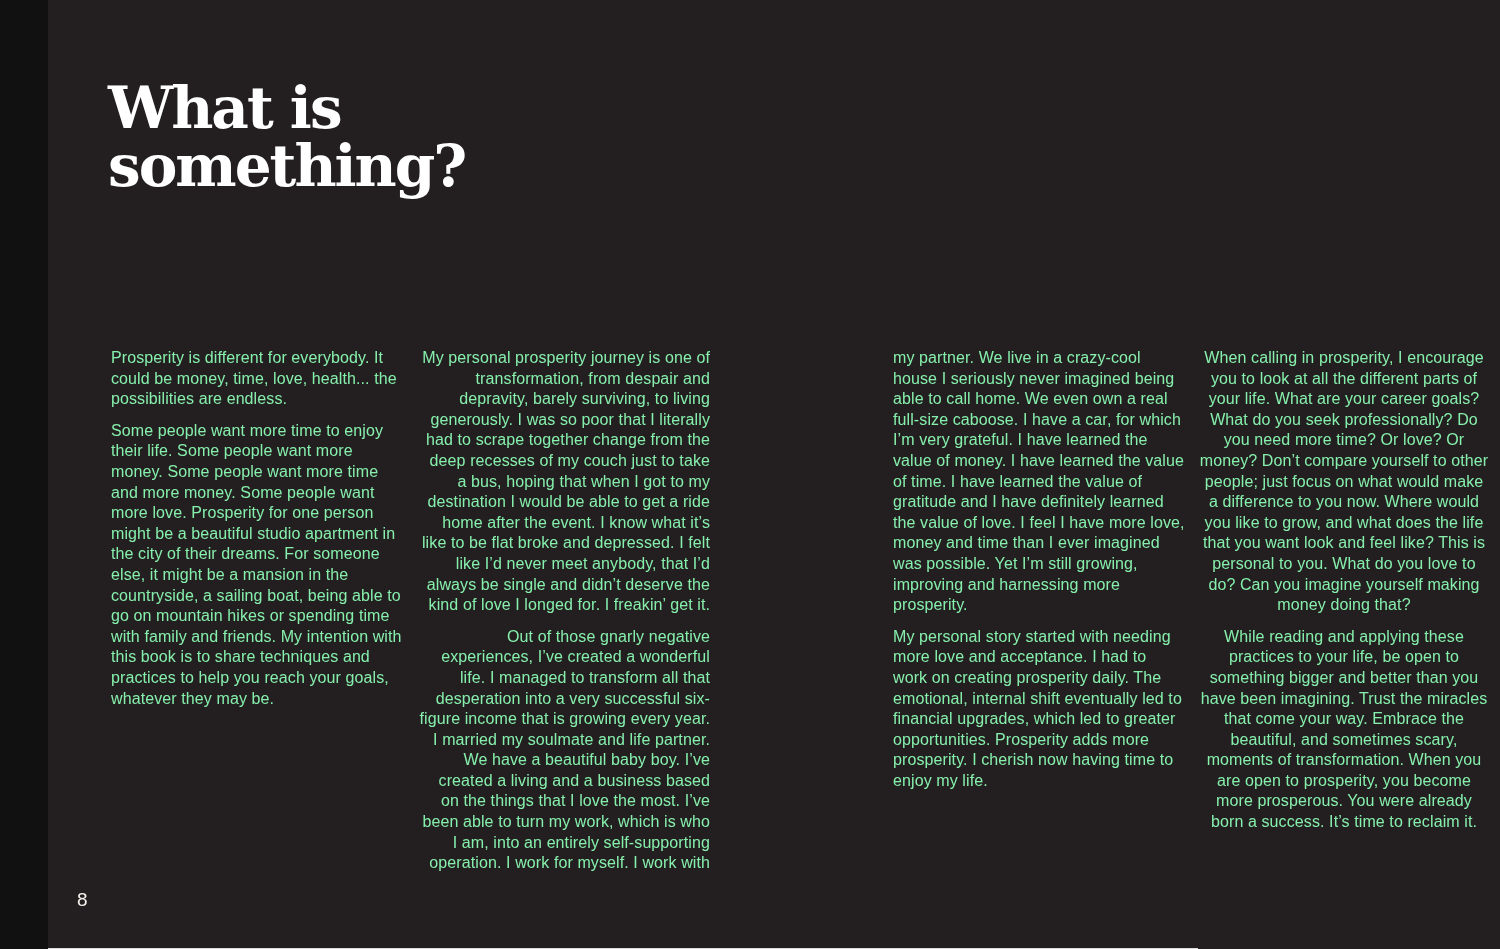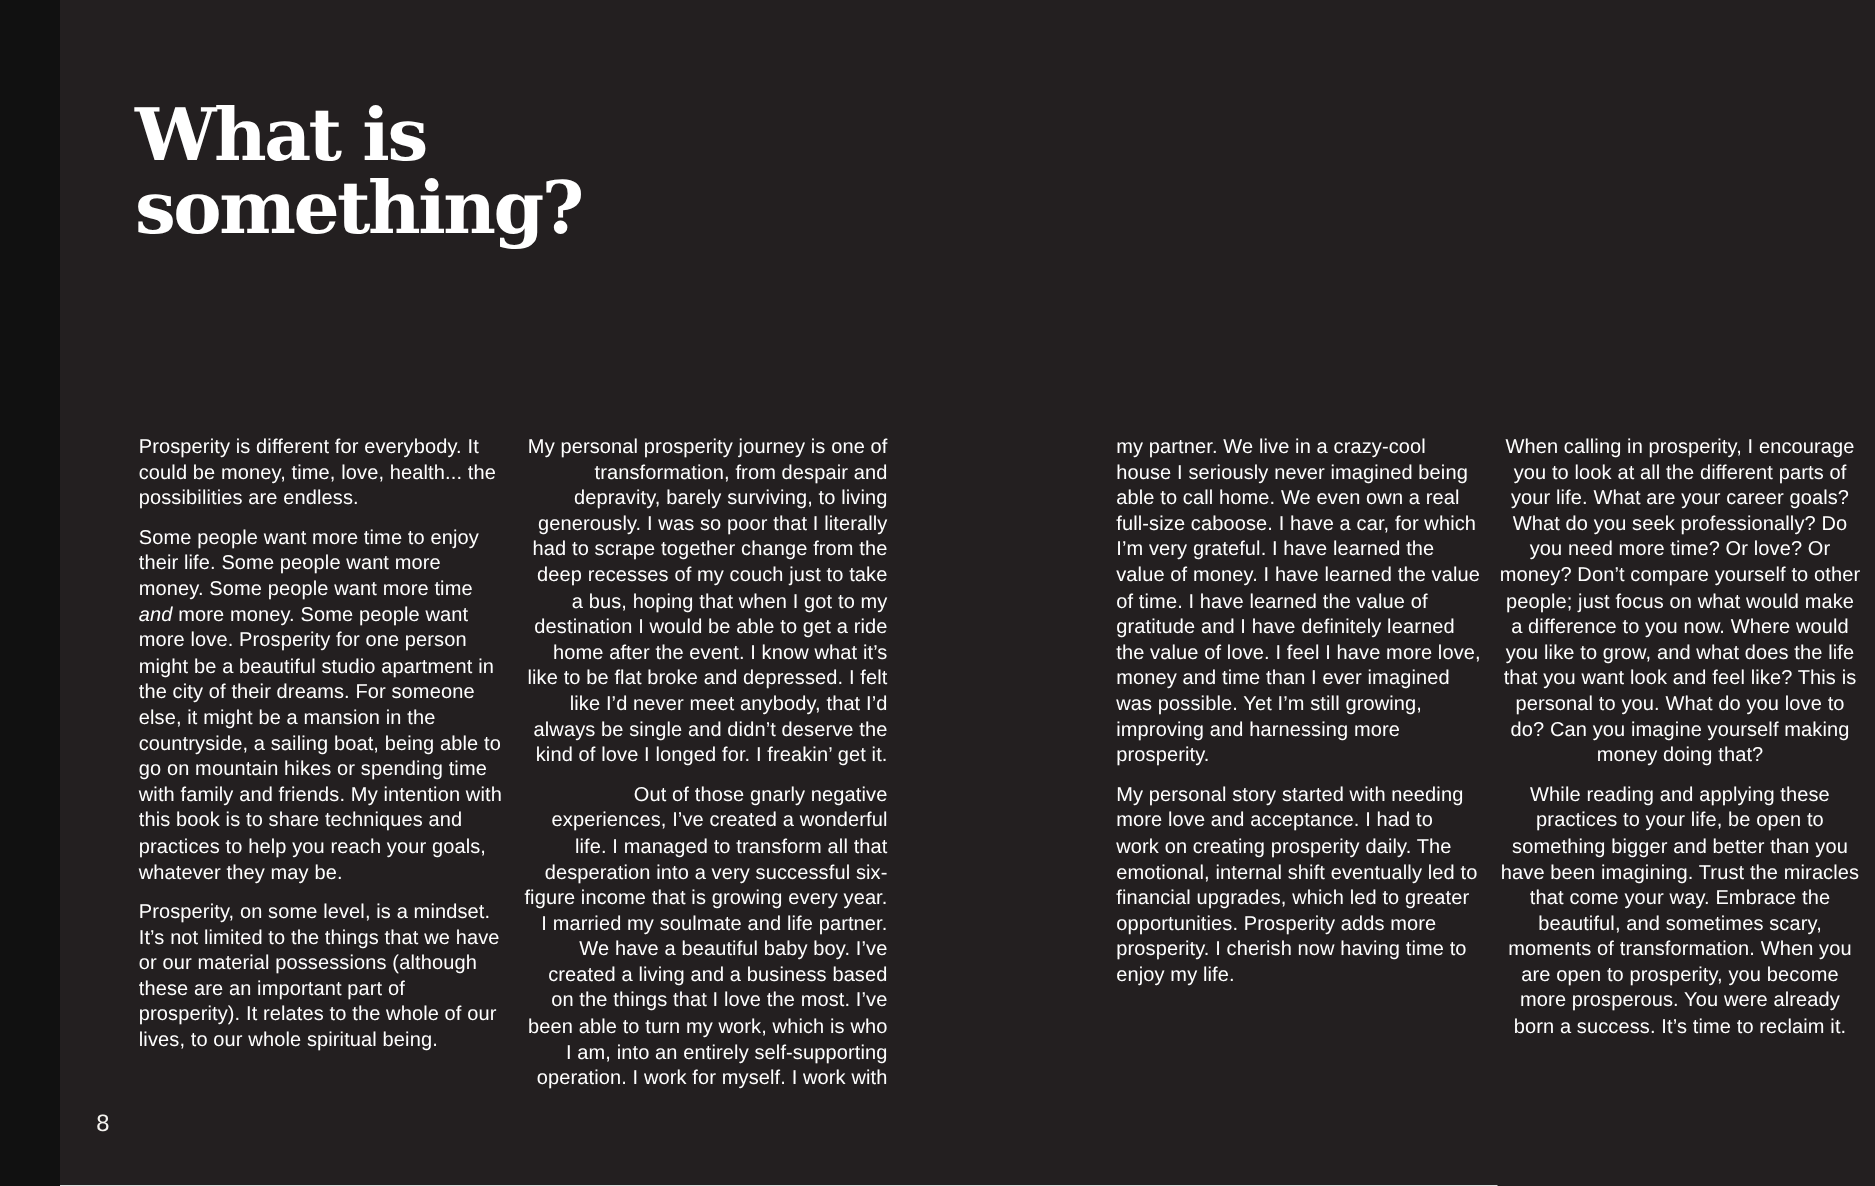--- a/index.html
+++ b/index.html
@@ -25,31 +25,31 @@
     font-weight: bold;
     font-size: 58px;
     line-height: 1.0;
     letter-spacing: -2px;
   }
   .title .title-line { display: block; }
   .col {
     position: absolute;
     top: 348px;
     width: 292px;
-    color: #ffffff;
+    color: #86efac;
     font-size: 16px;
     line-height: 20.6px;
     letter-spacing: 0.1px;
   }
   .col p { margin: 0 0 11px 0; }
   .col-1 { left: 63px; }
   .col-2 { left: 370px; text-align: right; }
   .col-3 { left: 845px; }
   .col-4 { left: 1150px; text-align: center; }
-  .italic { font-style: italic; }
+  .italic { }
   .page-number {
     position: absolute;
     color: #f5f3ef;
     font-size: 19px;
   }
   .page-number-left { left: 29px; top: 889px; }
   .page-number-right { right: 22px; top: 887px; }
   .bottom-edge {
     position: absolute;
     left: 0;
@@ -66,21 +66,20 @@
 <div class="spread">
 
   <h1 class="title">
     <span class="title-line">What is</span>
     <span class="title-line">something?</span>
   </h1>
 
   <div class="col col-1">
     <p>Prosperity is different for everybody. It could be money, time, love, health... the possibilities are endless.</p>
     <p><span>Some people want more time to enjoy their life. Some people want more money. Some people want more time </span><span class="italic">and</span><span> more money. Some people want more love. Prosperity for one person might be a beautiful studio apartment in the city of their dreams. For someone else, it might be a mansion in the countryside, a sailing boat, being able to go on mountain hikes or spending time with family and friends. My intention with this book is to share techniques and practices to help you reach your goals, whatever they may be.</span></p>
-    <p>Prosperity, on some level, is a mindset. It’s not limited to the things that we have or our material possessions (although these are an important part of prosperity). It relates to the whole of our lives, to our whole spiritual being.</p>
   </div>
 
   <div class="col col-2">
     <p>My personal prosperity journey is one of transformation, from despair and depravity, barely surviving, to living generously. I was so poor that I literally had to scrape together change from the deep recesses of my couch just to take a bus, hoping that when I got to my destination I would be able to get a ride home after the event. I know what it’s like to be flat broke and depressed. I felt like I’d never meet anybody, that I’d always be single and didn’t deserve the kind of love I longed for. I freakin’ get it.</p>
     <p>Out of those gnarly negative experiences, I’ve created a wonderful life. I managed to transform all that desperation into a very successful six-figure income that is growing every year. I married my soulmate and life partner. We have a beautiful baby boy. I’ve created a living and a business based on the things that I love the most. I’ve been able to turn my work, which is who I am, into an entirely self-supporting operation. I work for myself. I work with</p>
   </div>
 
   <div class="col col-3">
     <p>my partner. We live in a crazy-cool house I seriously never imagined being able to call home. We even own a real full-size caboose. I have a car, for which I’m very grateful. I have learned the value of money. I have learned the value of time. I have learned the value of gratitude and I have definitely learned the value of love. I feel I have more love, money and time than I ever imagined was possible. Yet I’m still growing, improving and harnessing more prosperity.</p>
     <p>My personal story started with needing more love and acceptance. I had to work on creating prosperity daily. The emotional, internal shift eventually led to financial upgrades, which led to greater opportunities. Prosperity adds more prosperity. I cherish now having time to enjoy my life.</p>

